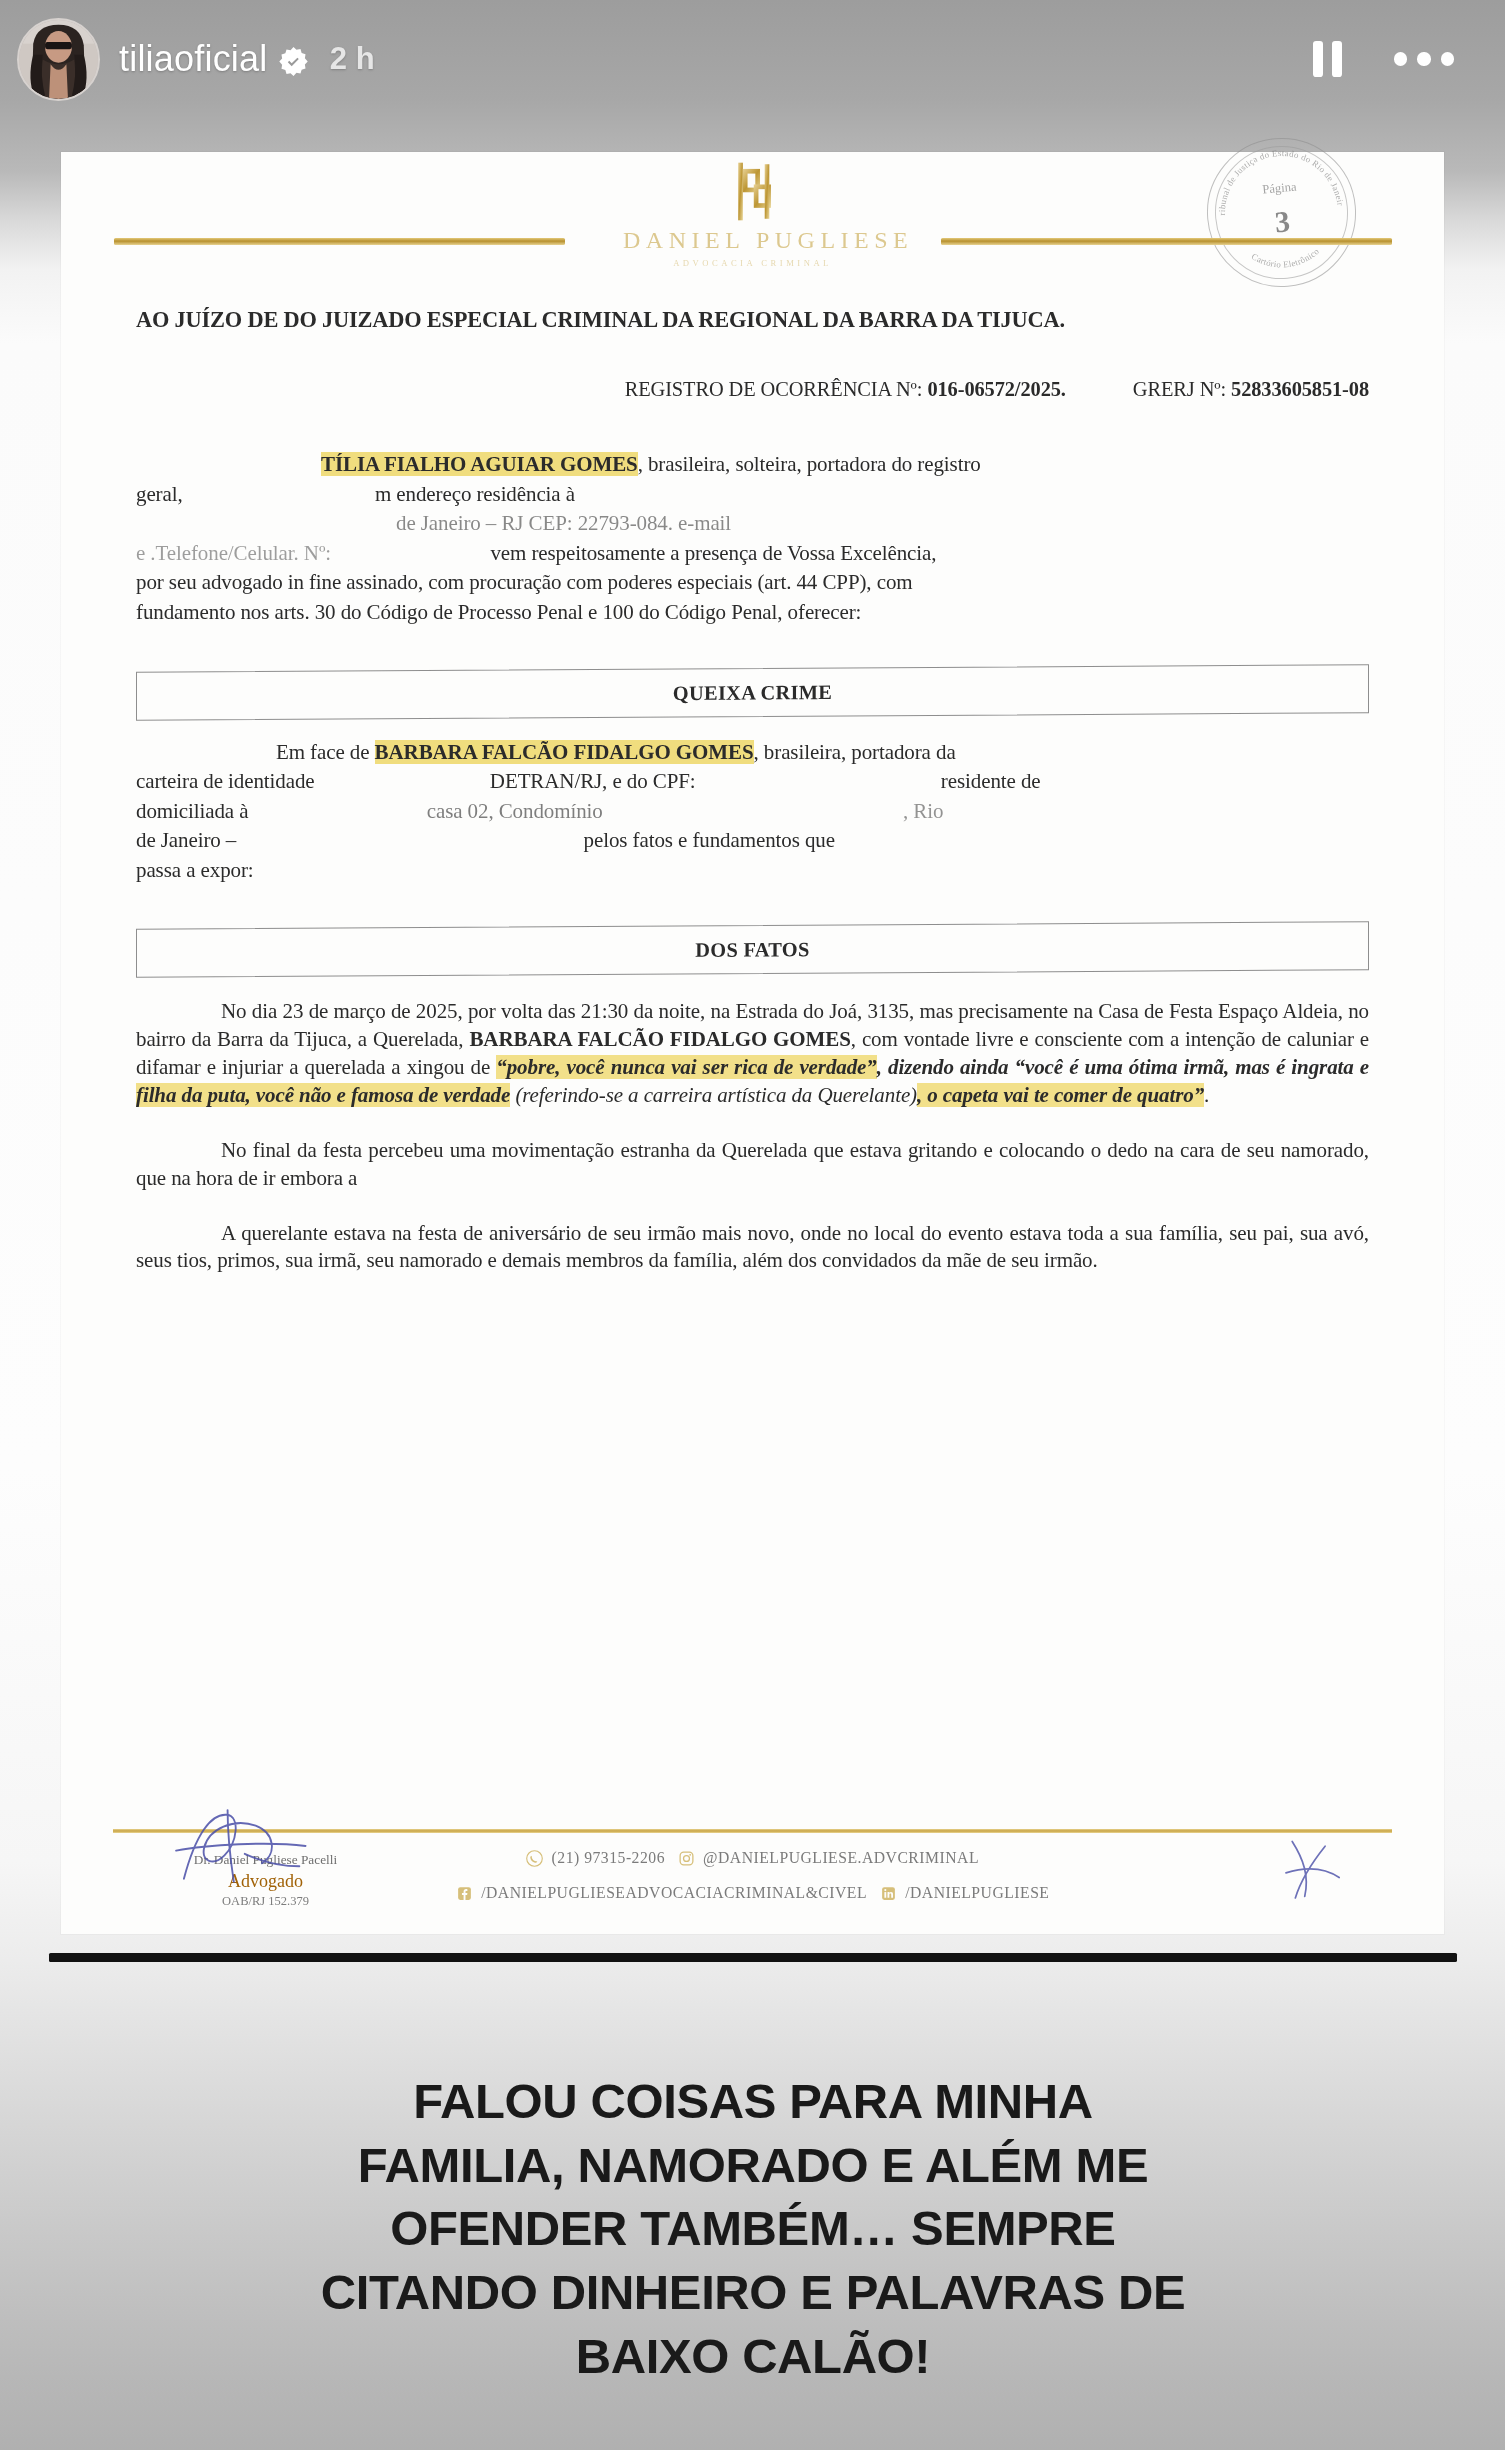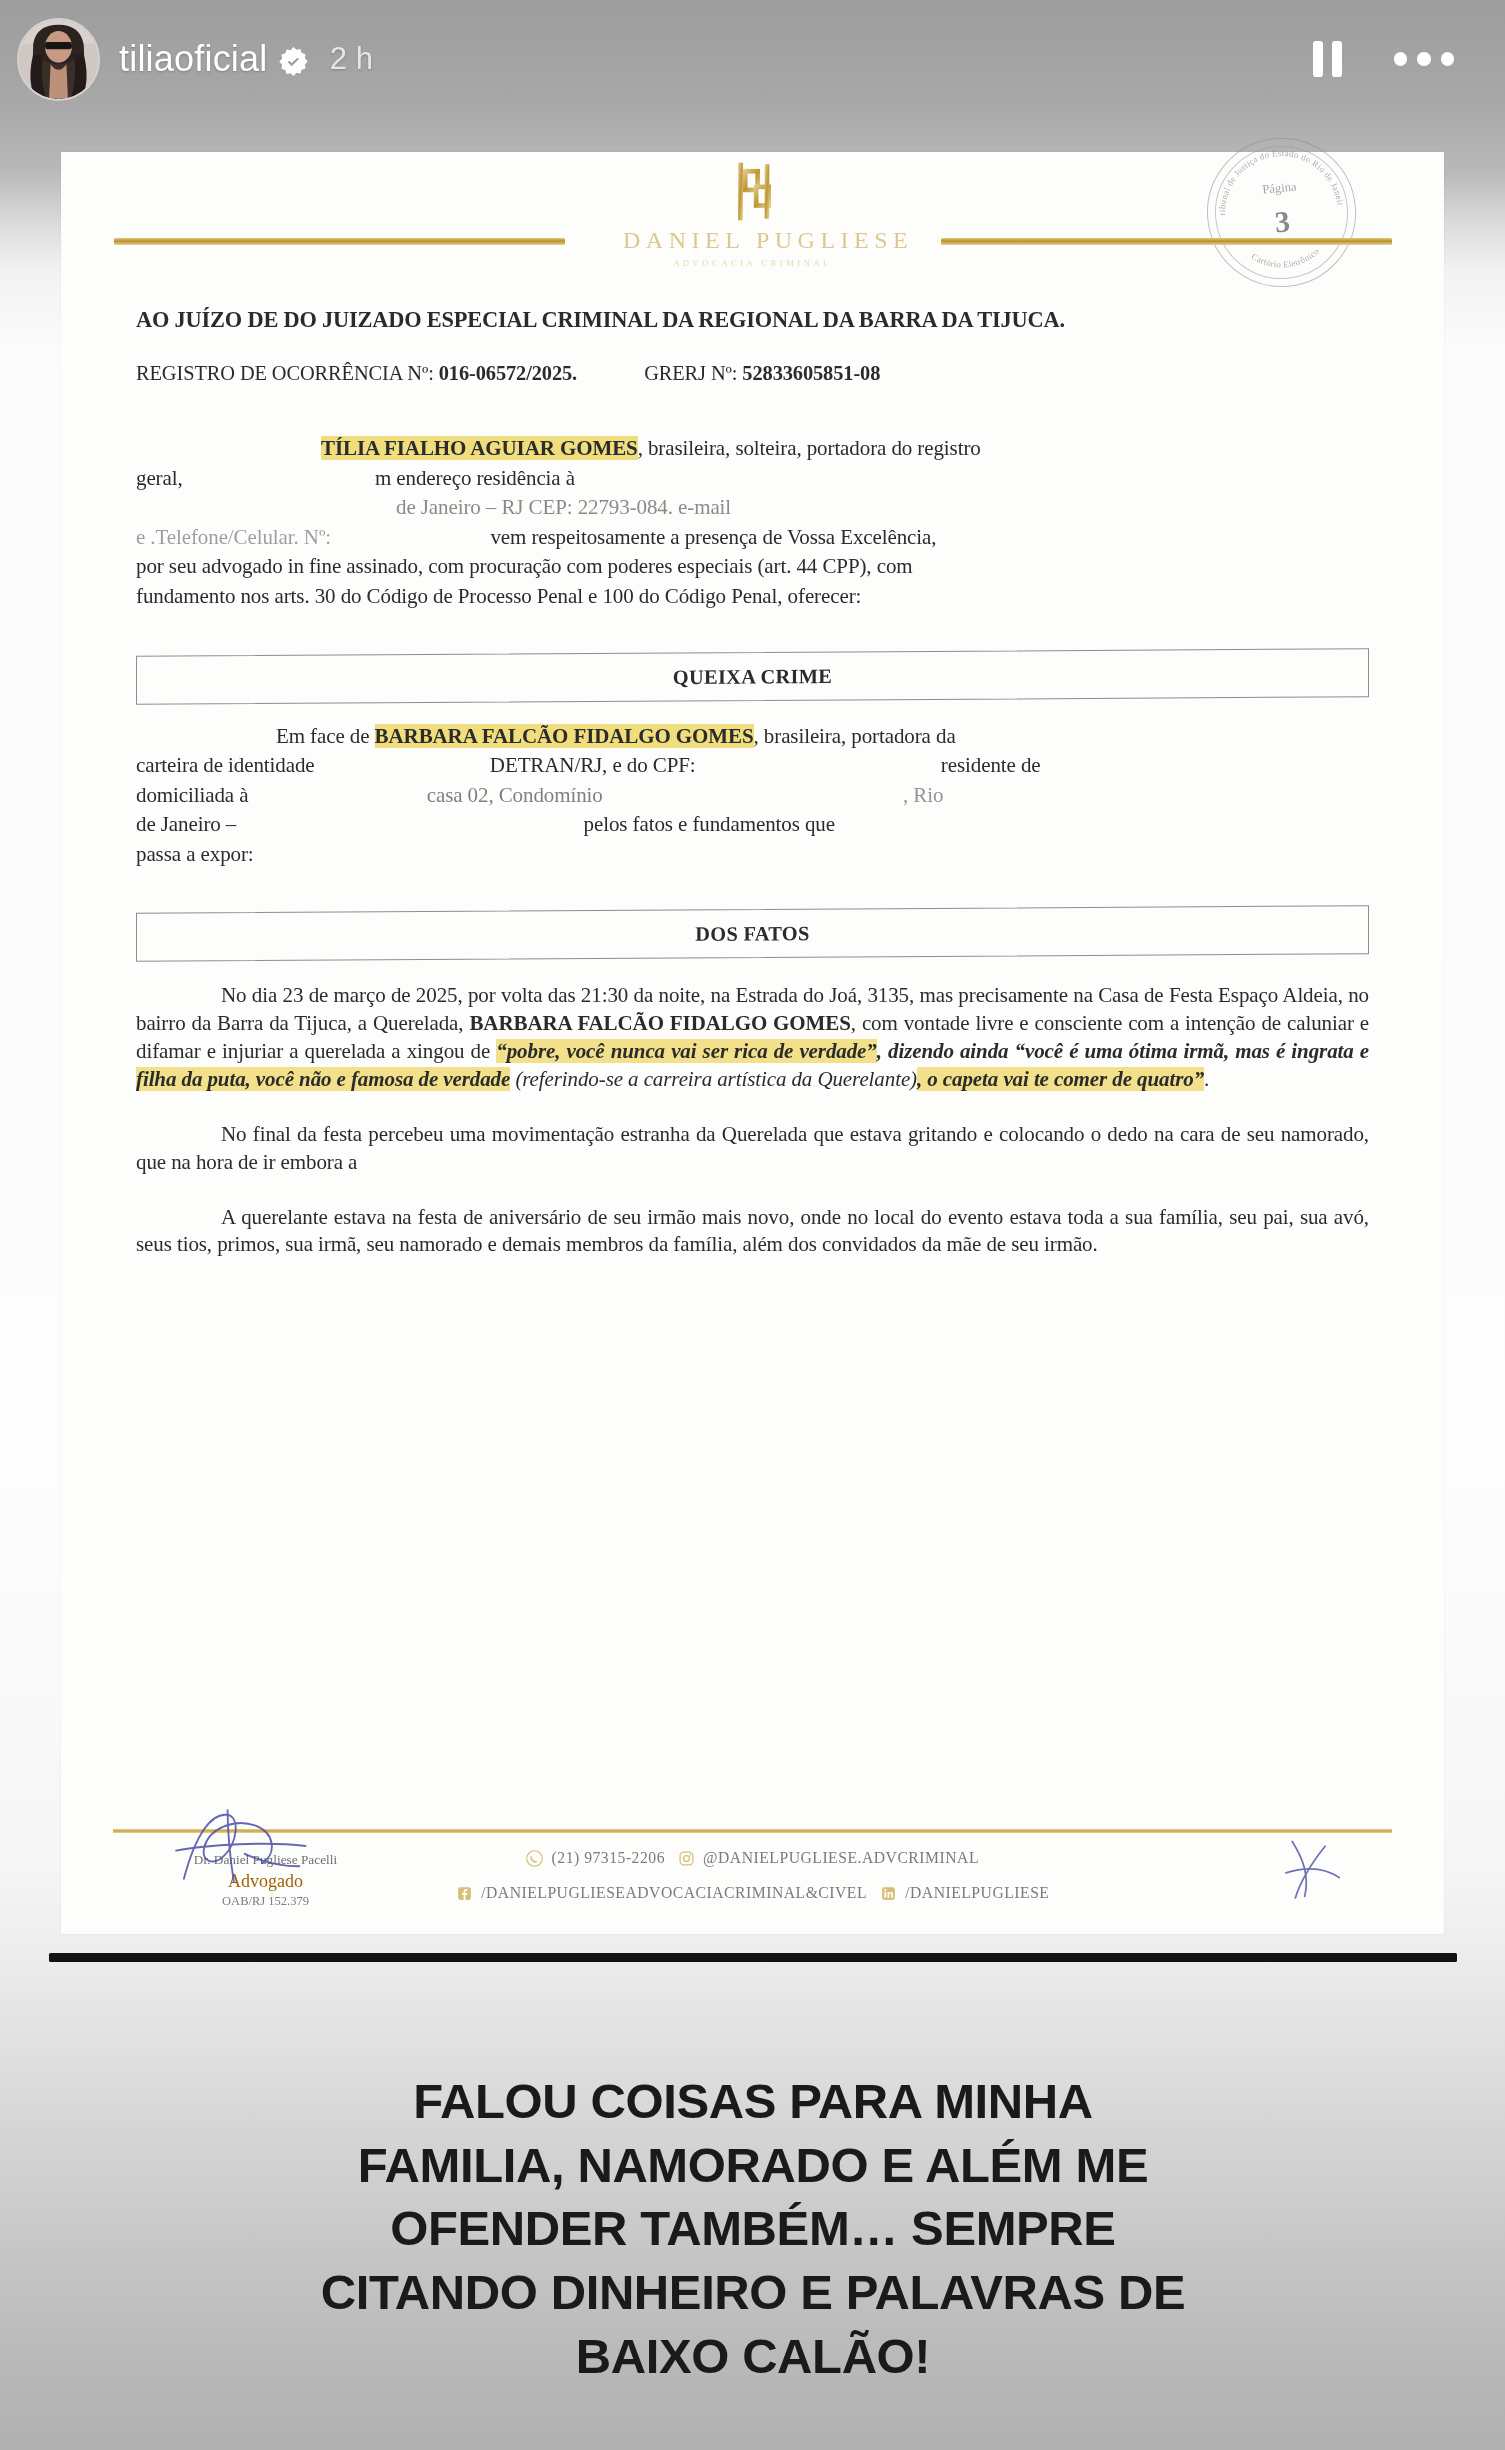--- a/index.html
+++ b/index.html
@@ -41,20 +41,21 @@
     text-shadow:0 0.8px 2.4px rgba(0,0,0,.25);
     white-space:nowrap;
   }
   .verified {
     margin-left:11px; width:31px; height:31px; flex:none;
     position:relative; top:2.4px;
   }
   .timestamp {
     margin-left:20.4px; font-size:31px; color:#e6e6e6;
     text-shadow:0 0.8px 2.4px rgba(0,0,0,.22);
+    font-weight:bold;
   }
   .header-spacer { flex:1 1 auto; }
   .pause-btn { display:flex; gap:8.6px; flex:none; cursor:pointer; }
   .pause-btn i { display:block; width:10.2px; height:36px; background:#fff; border-radius:3.1px; }
   .more-btn { display:flex; gap:10.2px; flex:none; margin-left:52px; cursor:pointer; align-items:center; }
   .more-btn i { display:block; width:13.3px; height:13.3px; border-radius:50%; background:#fff; }
 
   
   .doc-wrap {
     position:absolute;
@@ -117,22 +118,23 @@
     font-weight:bold; font-size:30px; color:#2c2c2c;
   }
 
   
   .body-area { padding:0 75px; font-family:"Liberation Serif", serif; color:#2b2b2b; }
   .h-addr {
     font-weight:bold; font-size:22.4px; letter-spacing:-0.2px;
     margin-top:14px;
   }
   .reg-line {
-    margin-top:29px; font-size:20.4px; display:flex; gap:67px;
+    margin-top:45px; font-size:20.4px; display:flex; gap:67px;
     letter-spacing:-0.1px;
+    justify-content:flex-end;
   }
   .reg-line b { font-weight:bold; }
   .reg-line .lbl { font-weight:normal; }
 
   p.para {
     font-size:21px; line-height:1.33; text-align:justify;
     letter-spacing:-0.1px; margin-top:20.4px;
   }
   p.para.indent { text-indent:85px; }
   .hl { background:#f0dd7e; }

